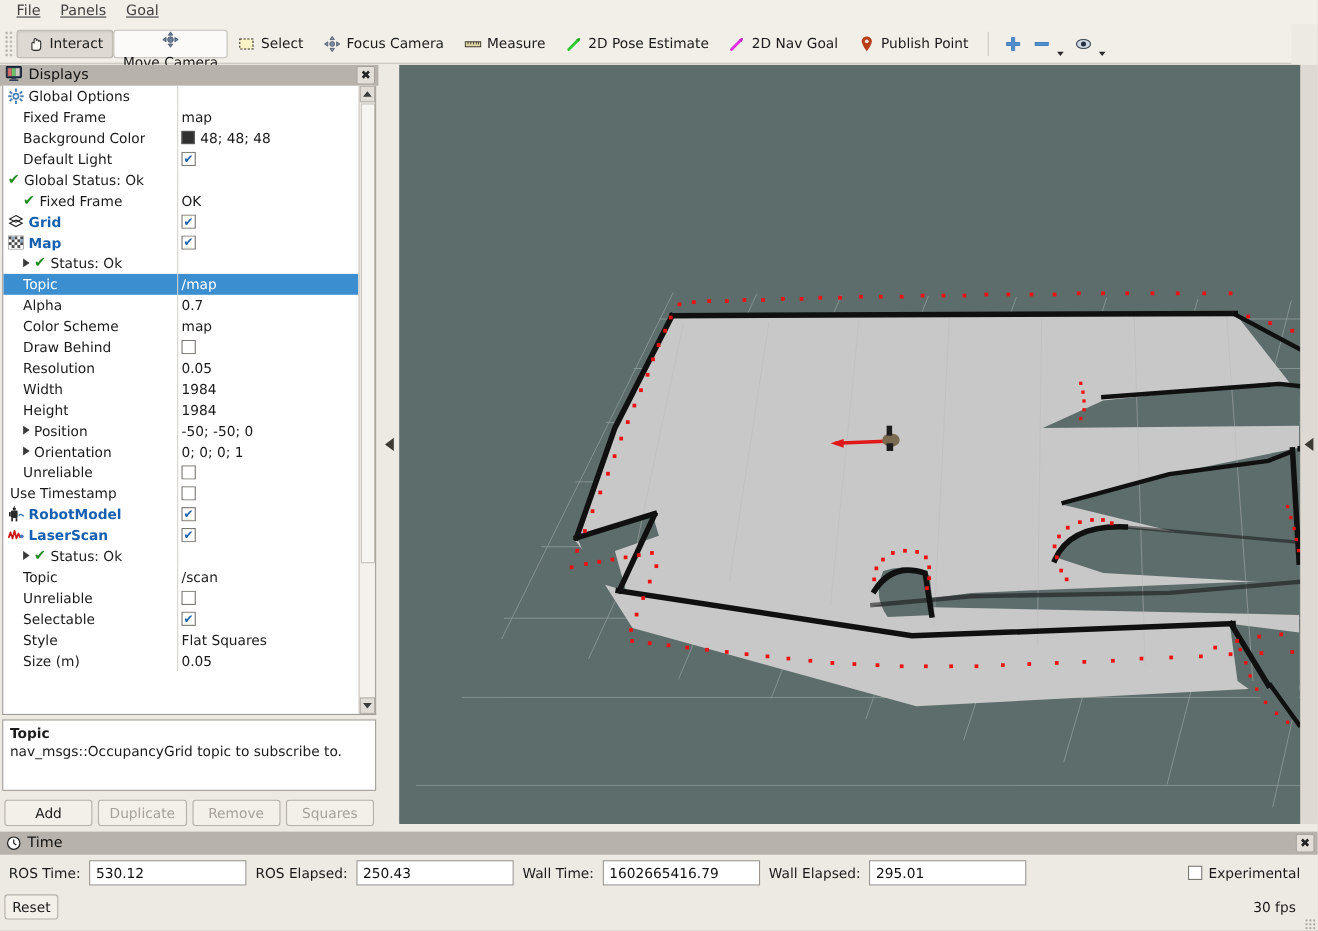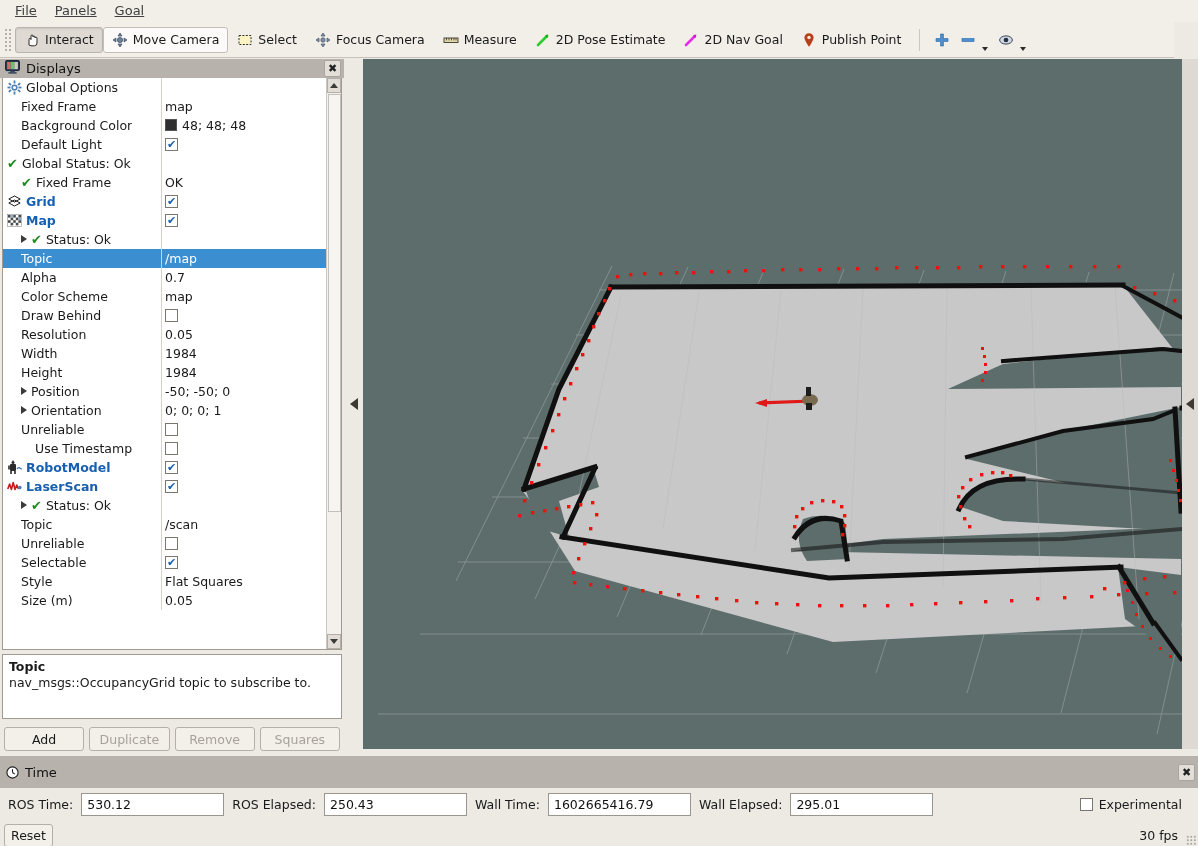--- a/index.html
+++ b/index.html
@@ -48,20 +48,21 @@
     font-size: 12.5px; white-space: nowrap; color: #1a1a1a;
   }
   .tb-btn.checked {
     background: #dedad3;
     border: 1px solid #b9b5ae;
     box-shadow: inset 0 1px 2px rgba(0,0,0,.10);
   }
   .tb-btn.raised {
     background: #fbfaf8;
     border: 1px solid #c2beb7;
+    flex-direction: column;
   }
   .tb-sep {
     width: 1px; height: 22px; background: #ccc8c1; margin: 0 9px;
   }
   .tb-icon { width: 16px; height: 16px; display: inline-block; position: relative; flex: 0 0 16px; }
 
   .tb-small { padding: 0 4px; }
   .tb-caret {
     width: 0; height: 0; margin-left: 1px; align-self: flex-end; margin-bottom: 1px;
     border-left: 3.5px solid transparent; border-right: 3.5px solid transparent;
@@ -179,21 +180,21 @@
     background: #5d6d6b; overflow: hidden;
   }
   .viewport svg { display: block; }
 
   
   .time-panel {
     position: absolute; left: 0; top: 756px; width: 1198px; height: 90px;
     background: #ede9e3;
   }
   .time-title {
-    height: 32px; background: #b7b3ac; display: flex; align-items: center;
+    height: 21px; background: #b7b3ac; display: flex; align-items: center;
     padding: 0 3px 0 6px; font-size: 12.5px; color: #121212;
   }
   .time-title .tt-text { margin-left: 6px; font-size: 13px; }
   .clock-ico { width: 13px; height: 13px; }
   .time-row {
     display: flex; align-items: center; height: 32px; padding: 0 8px; gap: 8px;
   }
   .tfield-label { font-size: 12.5px; white-space: nowrap; }
   .tfield {
     height: 23px; background: #ffffff; border: 1px solid #9a968f;
@@ -586,21 +587,21 @@
           <div class="trow">
             <div class="tname" style="padding-left: 18px;">
               <span class="lbl">Unreliable</span>
             </div>
             <div class="tdivider"></div>
             <div class="tval">
               <span class="cbox"></span>
             </div>
           </div>
           <div class="trow">
-            <div class="tname" style="padding-left: 32px;">
+            <div class="tname" style="padding-left: 6px;">
               <span class="lbl">Use Timestamp</span>
             </div>
             <div class="tdivider"></div>
             <div class="tval">
               <span class="cbox"></span>
             </div>
           </div>
           <div class="trow">
             <div class="tname" style="padding-left: 4px;">
               <span class="ticon"><svg width="15" height="15" viewBox="0 0 15 15">

